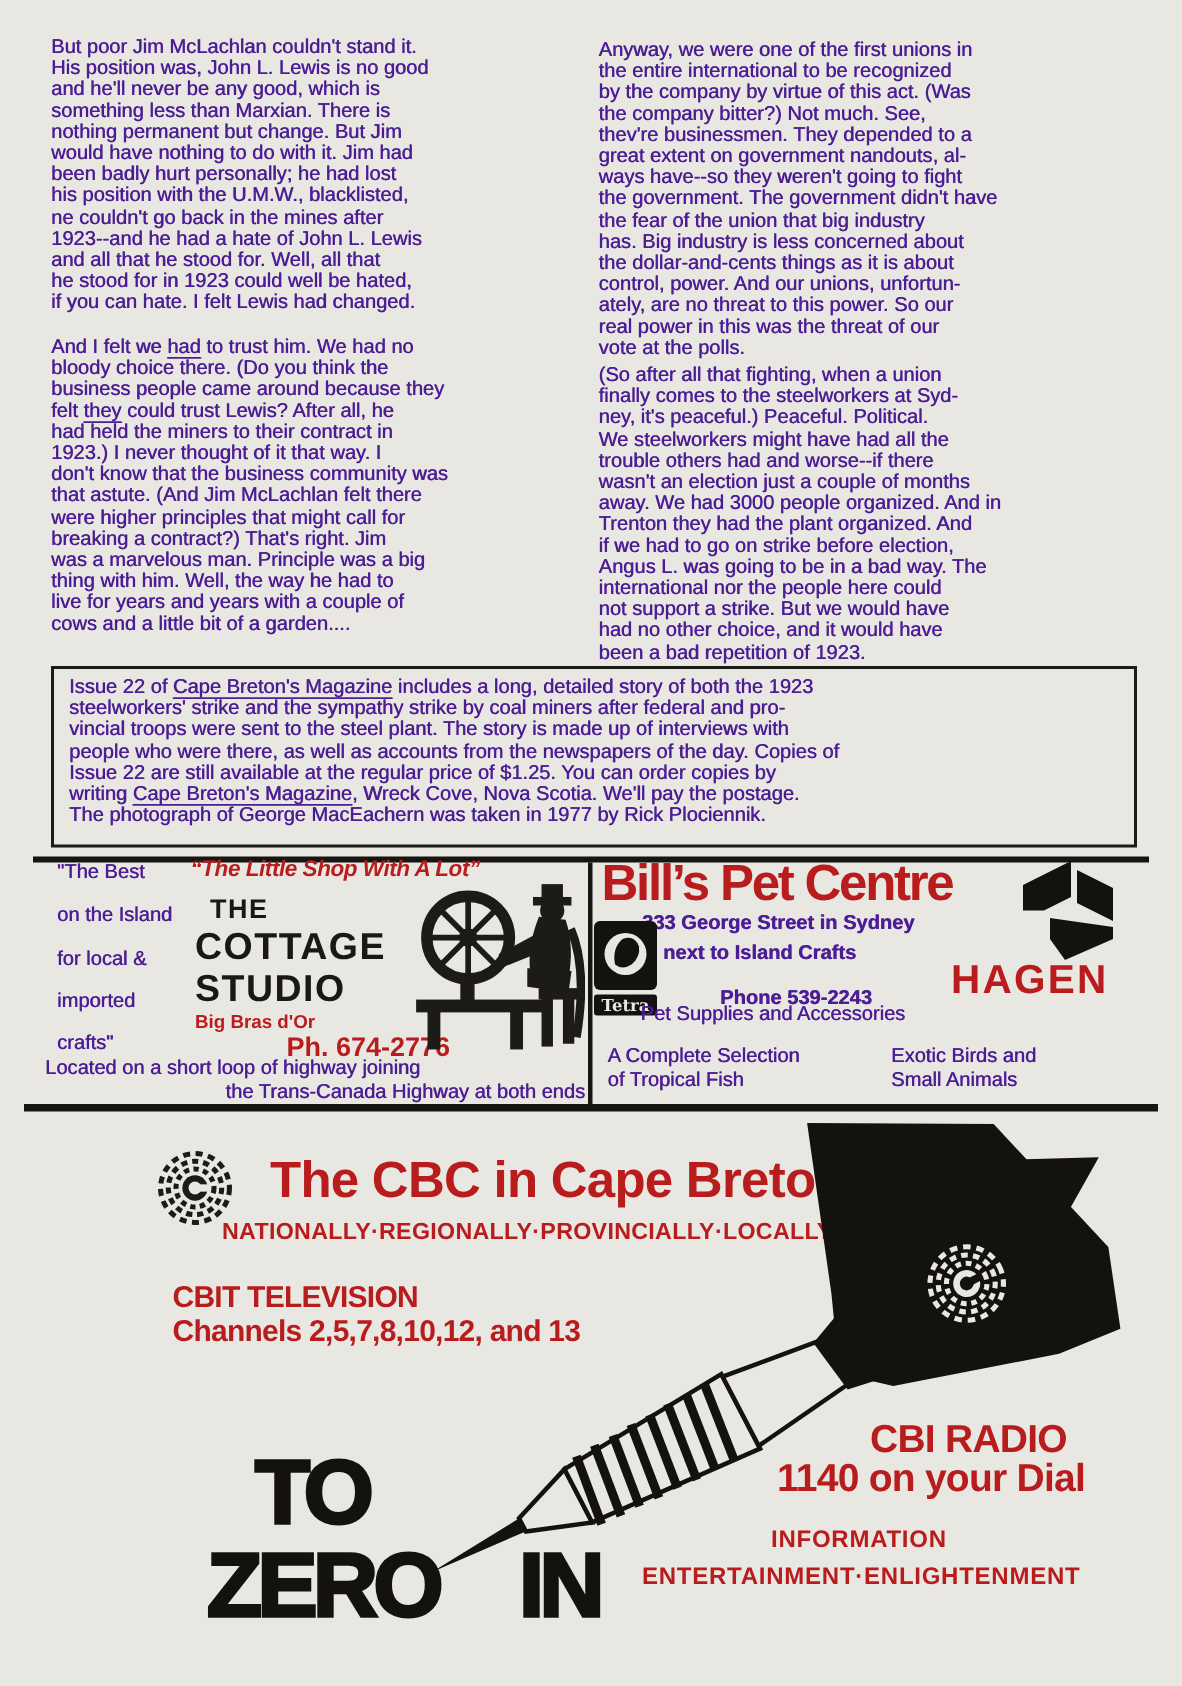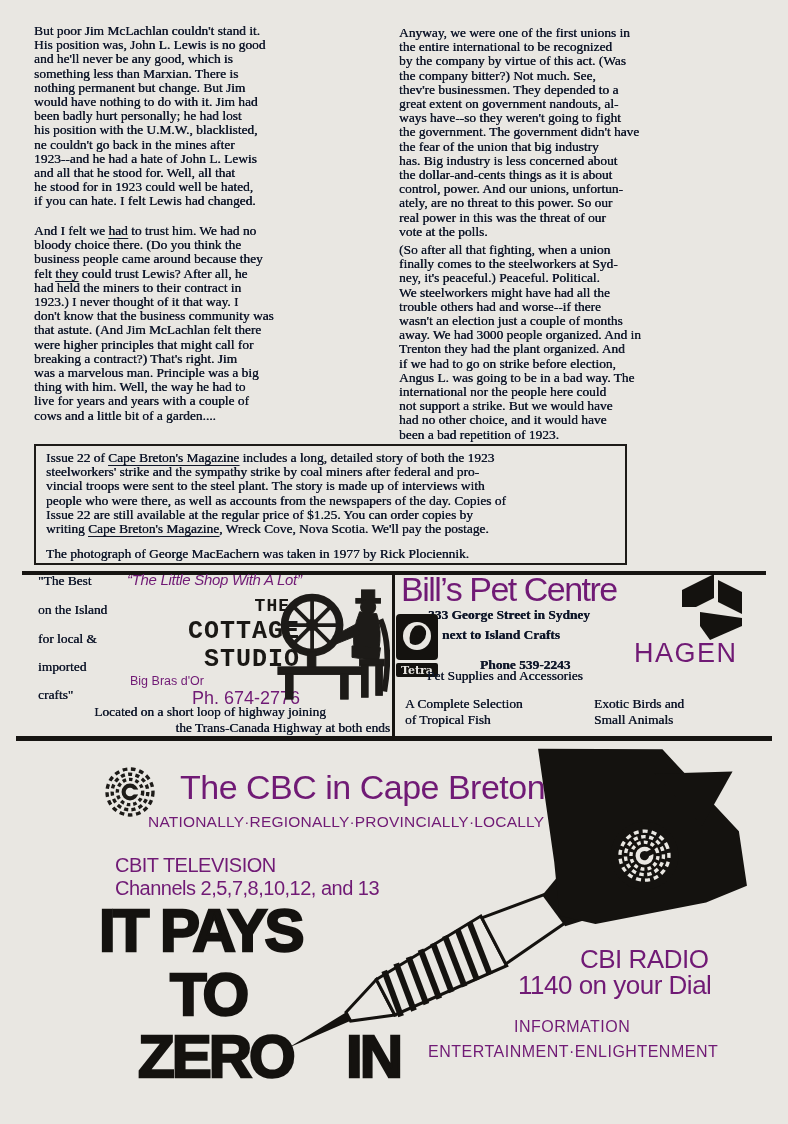--- a/index.html
+++ b/index.html
@@ -3,40 +3,40 @@
 <meta charset="utf-8">
 <style>
   html,body{margin:0;padding:0;}
   body{
     width:788px;height:1124px;position:relative;overflow:hidden;
     background:#e9e7e2;color:#1d1b18;
     font-family:"Liberation Sans",sans-serif;
   }
   .abs{position:absolute;}
   .mono{
-    font-family:Liberation Serif, serif;
+    font-family:Liberation Sans, sans-serif;
     font-size:13.4px;line-height:14.2px;white-space:pre-wrap;
-    color:#0f172a;text-shadow:0.35px 0 0 currentColor;
+    color:#4c1d95;text-shadow:0.35px 0 0 currentColor;
   }
   .mono-b{font-weight:bold;}
   .u{text-decoration:underline;text-underline-offset:2.5px;text-decoration-thickness:1.4px;}
   p{margin:0;}
   .notice{
     border:2.5px solid #1d1b18;padding:5px 10px;box-sizing:border-box;
     background:transparent;
   }
   .hrule{background:#171512;}
-  .sans-b{font-weight:normal;color:#701a75;}
+  .sans-b{font-weight:bold;color:#b91c1c;}
   .heavy{
     font-weight:bold;color:#14120f;letter-spacing:-3px;
     -webkit-text-stroke:2.3px #14120f;line-height:0.95;
   }
   .serif-title{
-    font-family:Liberation Mono, monospace;font-weight:bold;color:#1a1815;
-    text-align:right;letter-spacing:1px;
+    font-family:Liberation Sans, sans-serif;font-weight:bold;color:#1a1815;
+    text-align:left;letter-spacing:1px;
   }
   svg{display:block;}
 </style>
 </head>
 <body>
 
 <p class="abs mono" style="left:34px;top:24px;width:362px"><span>But poor Jim McLachlan couldn't stand it.
 His position was, John L. Lewis is no good
 and he'll never be any good, which is
 something less than Marxian. There is
@@ -86,28 +86,28 @@
 wasn't an election just a couple of months
 away. We had 3000 people organized. And in
 Trenton they had the plant organized. And
 if we had to go on strike before election,
 Angus L. was going to be in a bad way. The
 international nor the people here could
 not support a strike. But we would have
 had no other choice, and it would have
 been a bad repetition of 1923.</span></p>
 
-<div class="abs notice" style="left:34px;top:444px;width:593px;height:121px">
+<div class="abs notice" style="left:34px;top:444px;width:724px;height:121px">
   <p class="mono"><span>Issue 22 of </span><span class="u">Cape Breton's Magazine</span><span> includes a long, detailed story of both the 1923
 steelworkers' strike and the sympathy strike by coal miners after federal and pro-
 vincial troops were sent to the steel plant. The story is made up of interviews with
 people who were there, as well as accounts from the newspapers of the day. Copies of
 Issue 22 are still available at the regular price of $1.25. You can order copies by
 writing </span><span class="u">Cape Breton's Magazine</span><span>, Wreck Cove, Nova Scotia. We'll pay the postage.</span></p>
-  <p class="mono" style="margin-top:11px"><span>The photograph of George MacEachern was taken in 1977 by Rick Plociennik.</span></p>
+  <p class="mono" style=""><span>The photograph of George MacEachern was taken in 1977 by Rick Plociennik.</span></p>
 </div>
 
 <div class="abs hrule" style="left:22px;top:571px;width:744px;height:4px"></div>
 <div class="abs hrule" style="left:392px;top:575px;width:3px;height:161px"></div>
 <div class="abs hrule" style="left:16px;top:736px;width:756px;height:5px"></div>
 
 <div class="abs" style="left:30px;top:572px;width:360px;height:164px">
   <span class="abs mono" style="left:8px;top:2px">"The Best</span>
   <span class="abs mono" style="left:8px;top:31px">on the Island</span>
   <span class="abs mono" style="left:8px;top:60px">for local &amp;</span>
@@ -143,21 +143,21 @@
       <path d="M 88 24 Q 80 44 82 62 L 108 66 Q 112 44 106 26 Z"></path>
       <polygon points="86,36 60,50 63,58 88,48"></polygon>
       <polygon points="80,60 110,62 108,76 80,72"></polygon>
       <path d="M 110 32 Q 122 60 114 108" fill="none" stroke-width="6"></path>
       <rect x="88" y="74" width="26" height="7"></rect>
       <rect x="90" y="80" width="7" height="34"></rect>
       <rect x="105" y="80" width="7" height="32"></rect>
     </g>
   </svg>
 
-  <div class="abs mono" style="left:0;top:133px;width:360px;text-align:center">Located on a short loop of highway joining</div>
+  <div class="abs mono" style="left:0;top:133px;width:360px;text-align:left">Located on a short loop of highway joining</div>
   <div class="abs mono" style="left:0;top:149px;width:360px;text-align:right">the Trans-Canada Highway at both ends</div>
 </div>
 
 <div class="abs" style="left:398px;top:572px;width:368px;height:164px">
   <div class="abs sans-b" style="left:3px;top:-2px;font-size:34px;letter-spacing:-1.5px">Bill’s Pet Centre</div>
 
   <svg class="abs" style="left:282px;top:2px" width="64" height="66" viewBox="0 0 64 66">
     <g fill="#14120f">
       <polygon points="2,16 34,0 34,24 16,33 2,33"></polygon>
       <polygon points="38,6 62,18 62,40 38,28"></polygon>
@@ -198,21 +198,20 @@
       <circle r="24.5" fill="none" stroke="#1d1b18" stroke-width="3.6" stroke-dasharray="5 3.9"></circle>
     </g>
   </svg>
 
   <div class="abs sans-b" style="left:180px;top:24px;font-size:34px;letter-spacing:-0.5px">The CBC in Cape Breton</div>
   <div class="abs sans-b" style="left:148px;top:69px;font-size:15.5px;letter-spacing:0.2px">NATIONALLY·REGIONALLY·PROVINCIALLY·LOCALLY</div>
 
   <div class="abs sans-b" style="left:115px;top:110px;font-size:20px;letter-spacing:-0.5px">CBIT TELEVISION</div>
   <div class="abs sans-b" style="left:115px;top:133px;font-size:20px;letter-spacing:-0.5px">Channels 2,5,7,8,10,12, and 13</div>
 
-  <div class="abs heavy" style="left:99px;top:158px;font-size:60px">IT PAYS</div>
   <div class="abs heavy" style="left:170px;top:222px;font-size:60px">TO</div>
   <div class="abs heavy" style="left:138px;top:284px;font-size:60px">ZERO</div>
   <div class="abs heavy" style="left:346px;top:284px;font-size:60px">IN</div>
 
   <div class="abs sans-b" style="left:580px;top:200px;font-size:26px;letter-spacing:-0.5px">CBI RADIO</div>
   <div class="abs sans-b" style="left:518px;top:226px;font-size:26px;letter-spacing:-0.5px">1140 on your Dial</div>
   <div class="abs sans-b" style="left:514px;top:274px;font-size:16px;letter-spacing:0.5px">INFORMATION</div>
   <div class="abs sans-b" style="left:428px;top:299px;font-size:16px;letter-spacing:0.5px">ENTERTAINMENT·ENLIGHTENMENT</div>
 
   <svg class="abs" style="left:0;top:0;pointer-events:none" width="788" height="380" viewBox="0 0 788 380">

